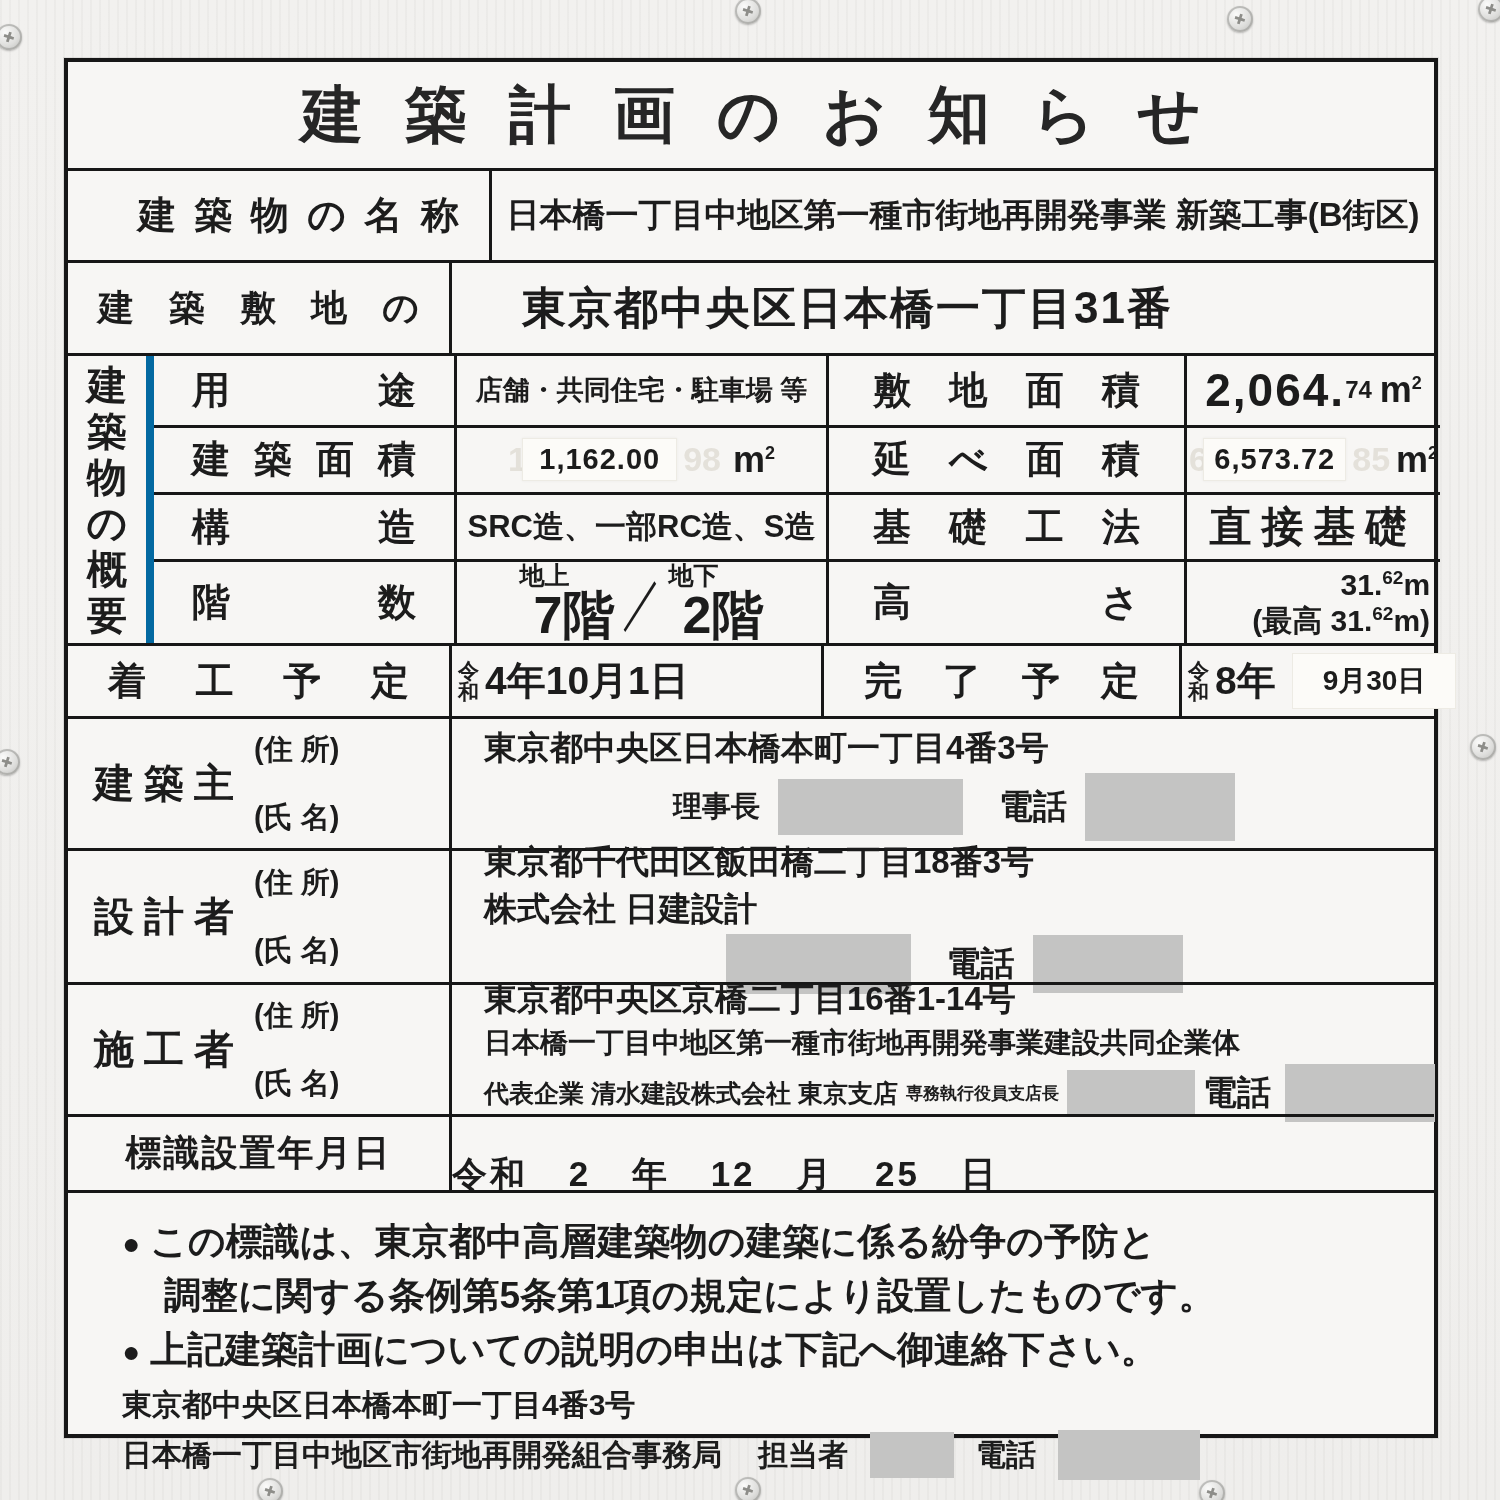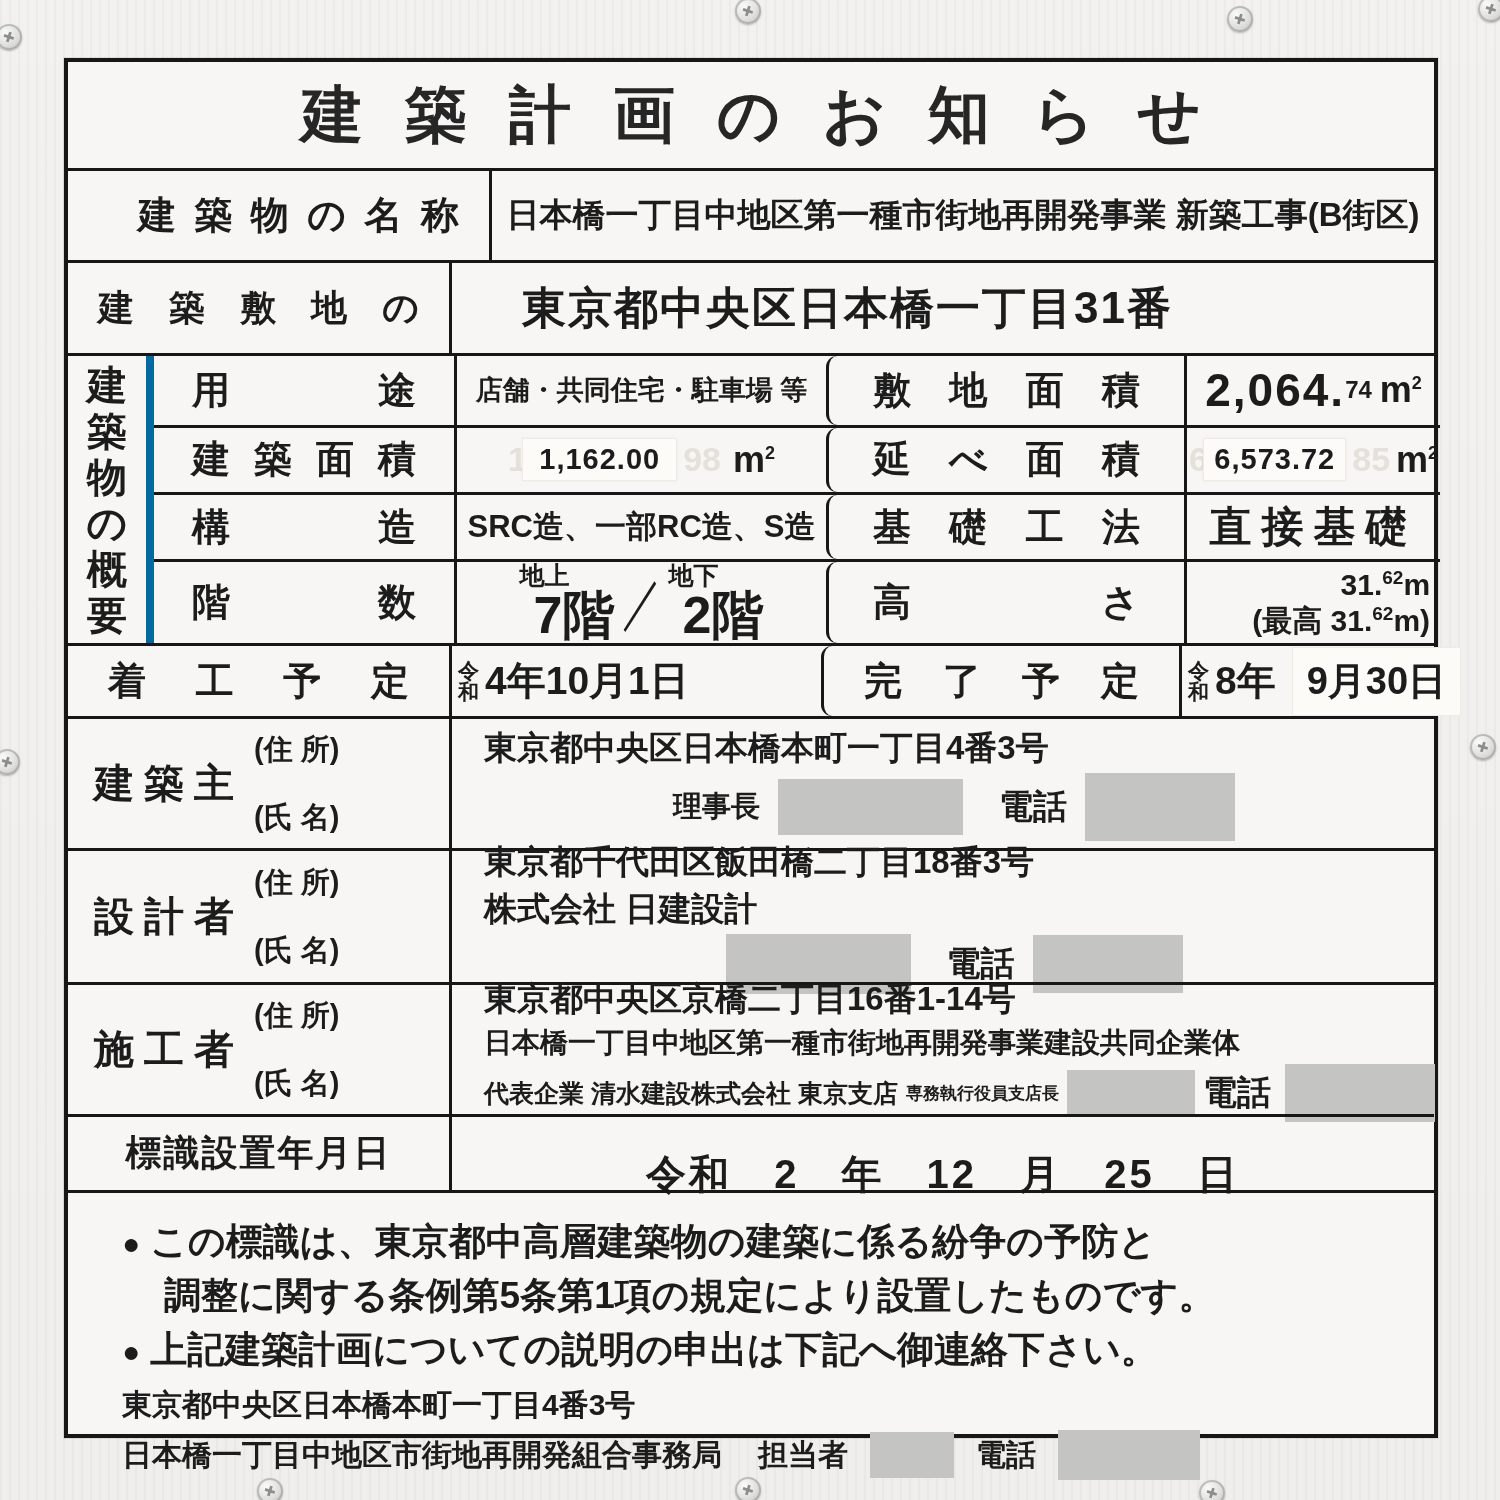--- a/index.html
+++ b/index.html
@@ -33,21 +33,21 @@
   }
   .row { display:flex; border-top:3px solid #171717; min-height:0; }
   .row.first { border-top:none; }
   .cell { display:flex; align-items:center; min-width:0; }
   .cell + .cell { border-left:3px solid #171717; }
 
   .w-labelfull { width:381px; flex:none; }
   .w-side  { width:78px;  flex:none; }
   .w-label { width:300px; flex:none; }
   .w-val1  { width:372px; flex:none; }
-  .w-label2{ width:358px; flex:none;border-radius:11px; }
+  .w-label2{ width:358px; flex:none; }
   .w-rest  { flex:1; }
 
   .jlabel { display:block; width:100%; text-align:justify; text-align-last:justify; font-weight:700; }
 
   
   .title-row { height:106px; align-items:center; justify-content:center; }
   .title {
     font-size:62px; font-weight:700; letter-spacing:42px; padding-left:42px;
     color:#262626; white-space:nowrap;
   }
@@ -100,22 +100,22 @@
   .height-value sup { font-size:19px; vertical-align:super; }
 
   
   .sched-row { height:73px; }
   .sched-label { font-size:38px; padding:0 40px; }
   .date-cell { padding-left:6px; gap:6px; }
   .era { display:flex; flex-direction:column; line-height:1.0; flex:none; }
   .era span { font-size:21px; font-weight:700; }
   .date-big { font-size:39px; font-weight:700; white-space:nowrap; }
   .date-sticker {
-    background:#fcfbf8; border:1px solid #edebe4; padding:8px 14px;
-    font-size:38px; font-weight:700; margin-left:10px; white-space:nowrap;
+    background:#fcfbf8; border:1px solid #edebe4; padding:8px 30px;
+    font-size:28px; font-weight:700; margin-left:10px; white-space:nowrap;
   }
 
   
   .party-row { }
   .party-label-cell { padding-left:26px; gap:10px; justify-content:flex-start; }
   .party-main { font-size:40px; font-weight:700; letter-spacing:10px; white-space:nowrap; flex:none; }
   .party-sub { display:flex; flex-direction:column; justify-content:space-between; height:108px; }
   .party-sub span { font-size:29px; font-weight:700; white-space:nowrap; }
   .party-content { flex-direction:column; align-items:stretch; justify-content:center; padding:8px 8px 8px 32px; gap:2px; }
   .p-line1 { font-size:33px; font-weight:700; white-space:nowrap; }
@@ -130,21 +130,21 @@
   .r-phone-m { width:150px; height:58px; }
   .builder-line3 { display:flex; align-items:center; gap:8px; white-space:nowrap; }
   .b-prefix { font-size:25px; font-weight:700; }
   .b-role { font-size:17px; font-weight:700; }
   .r-brole { width:128px; height:46px; }
   .b-right { margin-left:auto; display:flex; align-items:center; gap:14px; }
 
   
   .sdate-row { height:76px; }
   .sdate-label { width:100%; text-align:center; font-size:36px; font-weight:700; letter-spacing:2px; }
-  .sdate-value { width:100%; text-align:center; font-size:40px; font-weight:700; word-spacing:28px; letter-spacing:3px;margin-top:42px; }
+  .sdate-value { width:100%; font-size:35px; font-weight:700; word-spacing:28px; letter-spacing:3px;margin-top:42px; }
 
   
   .notes-row { flex:1; }
   .notes-cell { width:100%; flex-direction:column; align-items:stretch; justify-content:flex-start; padding:24px 26px 8px 54px; gap:4px; }
   .n-line { display:flex; align-items:baseline; gap:10px; }
   .n-bullet { font-size:30px; flex:none; }
   .n-text { font-size:37px; font-weight:700; white-space:nowrap; }
   .n-indent { margin-left:42px; }
   .contact { display:flex; gap:16px; margin-top:6px; }
   .c-label { font-size:33px; font-weight:700; white-space:nowrap; padding-top:2px; }

